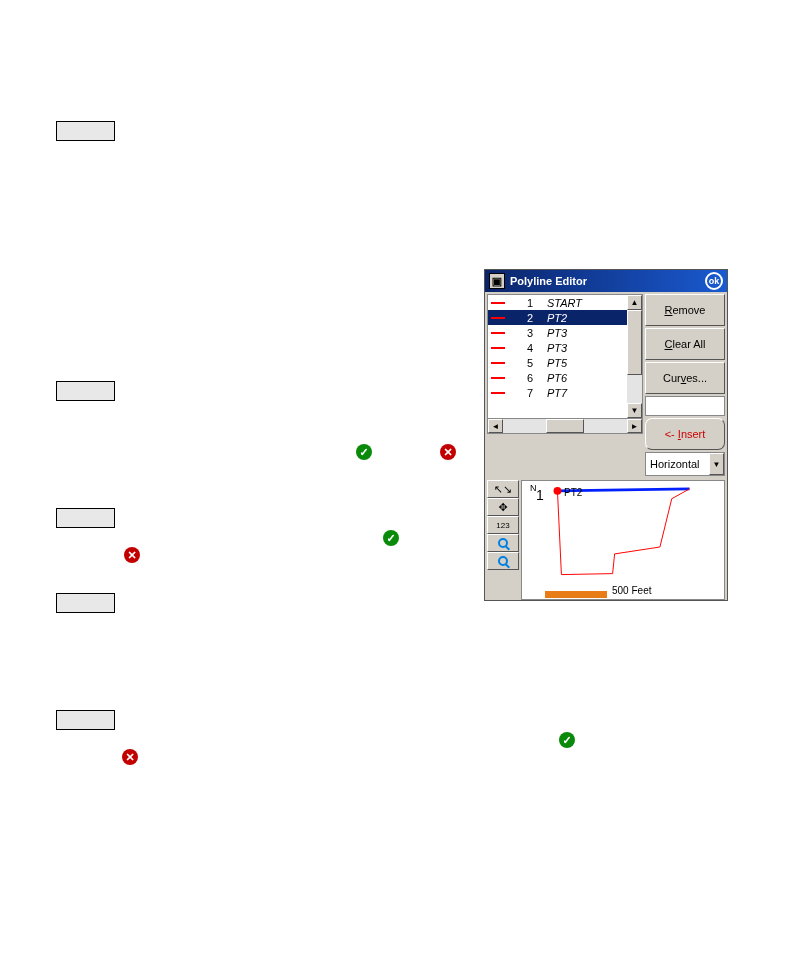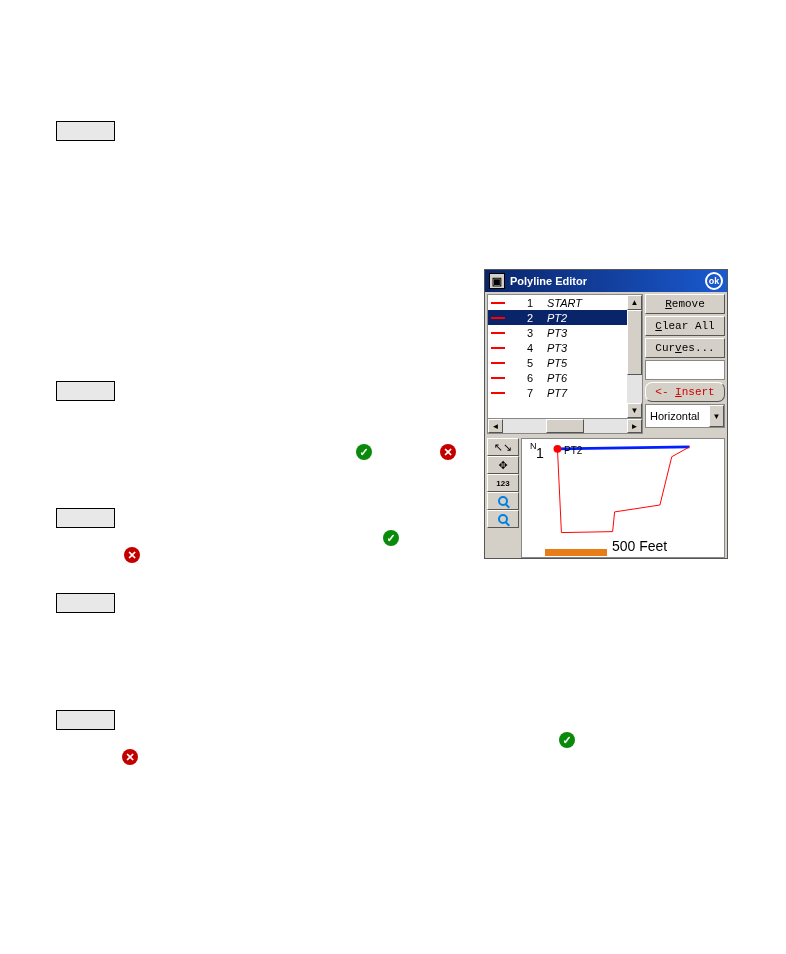--- a/index.html
+++ b/index.html
@@ -153,28 +153,27 @@
     flex: 1; background: #e4e4e4; position: relative;
   }
   .hscroll .thumb {
     position: absolute; top: 0; bottom: 0; left: 35%; right: 35%;
     background: #d4d0c8;
     border: 1px solid #fff; border-right-color:#555; border-bottom-color:#555;
   }
 
   
   .wbtn {
-    height: 20px;
+    height: 32px;
     background: #d4d0c8;
     border: 1px solid #fff;
     border-right-color: #555; border-bottom-color: #555;
     display: flex; align-items: center; justify-content: center;
     font-size: 11px;
     cursor: default;
-    font-family: Liberation Mono, monospace;
   }
   .wbtn u { text-decoration: underline; }
   .insert { color: #c00; font-weight: normal; border-radius: 7px; }
   .blank {
     height: 20px;
     background: #fff;
     border: 1px solid #888;
   }
   .dropdown {
     height: 24px; background: #fff; border: 1px solid #888;
@@ -229,21 +228,21 @@
     position: absolute; font-size: 14px; top: 6px; left: 14px;
   }
   .preview .scalebar {
     position: absolute; left: 23px; bottom: 4px;
     width: 62px; height: 7px;
   }
   .preview .scalebar .bar {
     width: 62px; height: 7px; background: #e87c17; display: inline-block;
   }
   .preview .scaletxt {
-    position: absolute; left: 90px; bottom: 3px; font-size: 14px;
+    position: absolute; left: 90px; bottom: 3px; font-size: 10px;
   }
   .preview .north {
     position: absolute; left: 8px; top: 2px; font-size: 9px;
   }
 
   .statusbar {
     height: 20px; background: #d4d0c8;
     display: flex; align-items: center; padding: 0 4px;
     border-top: 1px solid #888;
   }
@@ -372,21 +371,21 @@
         <div class="txt">Horizontal</div>
         <div class="arrow">▼</div>
       </div>
     </div>
   </div>
 
   <div class="previewRow">
     <div class="toolcol">
       <div class="tbtn">↖↘</div>
       <div class="tbtn">✥</div>
-      <div class="tbtn" style="font-size:8px;font-weight:bold;">123</div>
+      <div class="tbtn" style="font-size:8px;">123</div>
       <div class="tbtn">
           <span class="mag"></span>
         </div>
       <div class="tbtn">
           <span class="mag"></span>
         </div>
     </div>
     <div class="preview">
       <span class="north">N</span>
       <span class="n1">1</span>

